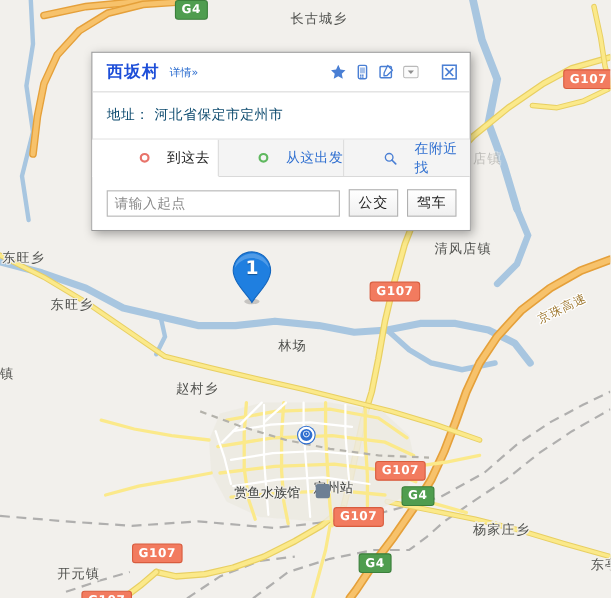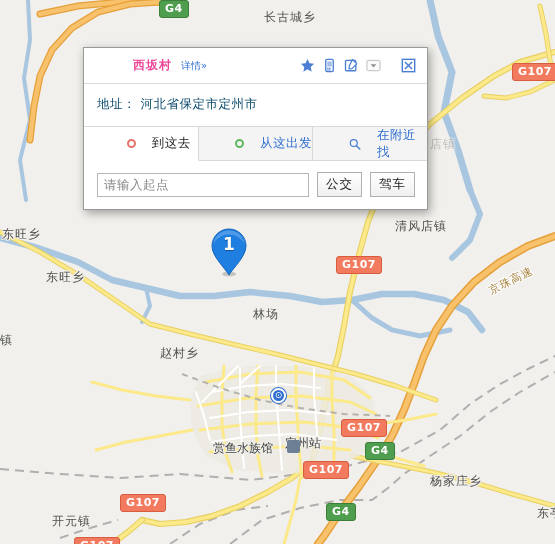--- a/index.html
+++ b/index.html
@@ -156,25 +156,24 @@
   }
   #iw-header {
     position: relative;
     height: 35px;
     border-bottom: 1px solid #d9d9d9;
     display: flex;
     align-items: center;
     padding: 0 8px 0 13px;
   }
   #iw-title {
-    font-size: 12px;
+    font-size: 15px;
     font-weight: bold;
-    color: #ec4899;
+    color: #1d4ed8;
     letter-spacing: 1px;
-    margin-left: 36px;
   }
   #iw-detail-link {
     font-size: 10px;
     color: #2f6fd0;
     margin-left: 9px;
     cursor: pointer;
     text-decoration: none;
   }
   #iw-header-icons {
     margin-left: auto;

